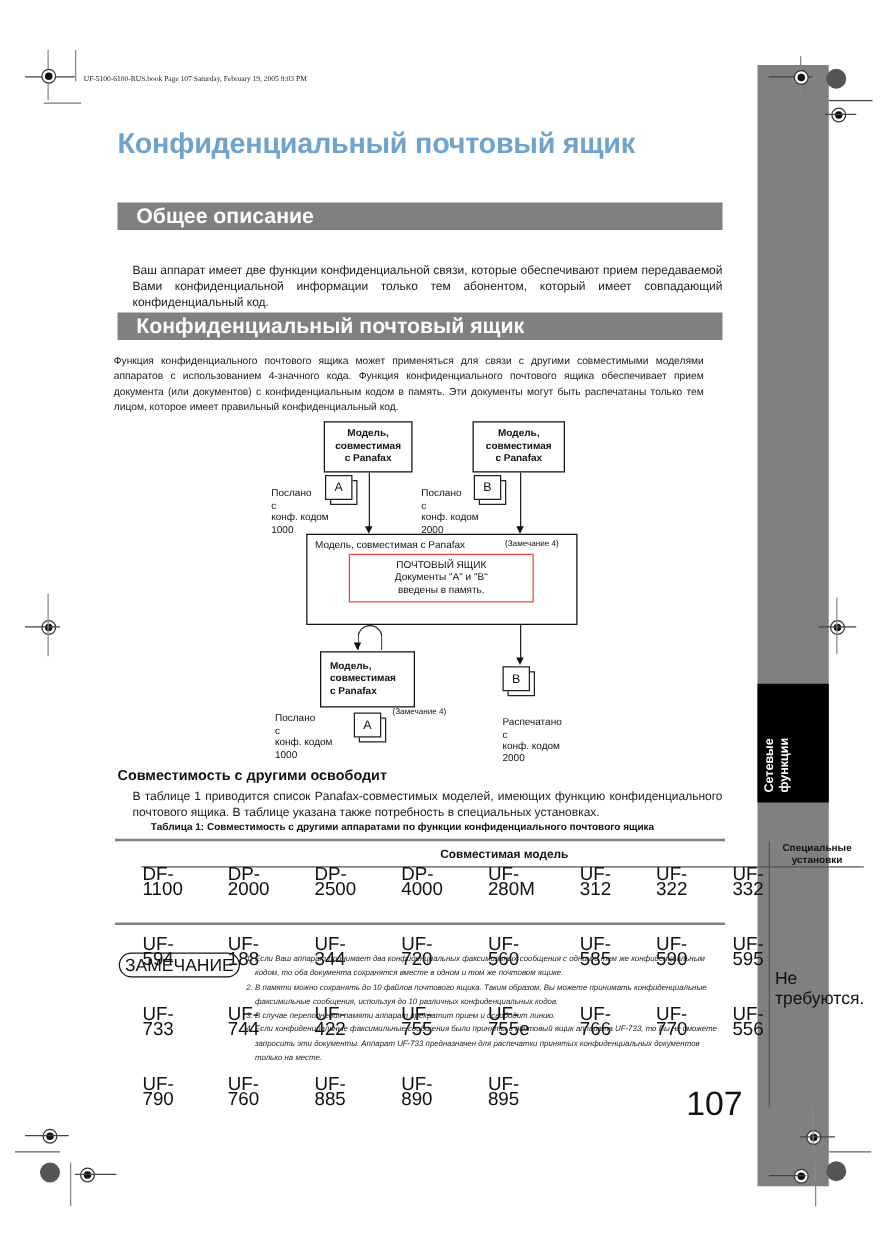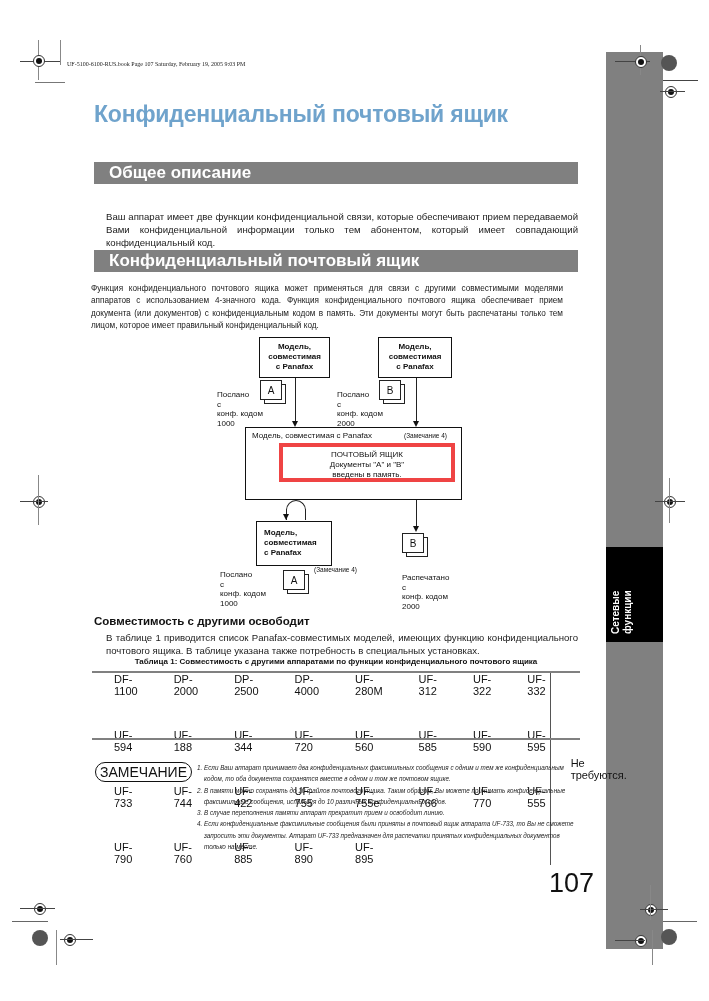--- a/index.html
+++ b/index.html
@@ -14,25 +14,25 @@
   .para{left:106px;width:472px;font-size:9.6px;line-height:13px;text-align:justify;color:#1a1a1a;}
   .para2{left:91px;width:472px;font-size:8.2px;line-height:12.3px;text-align:justify;color:#1a1a1a;}
   .box{position:absolute;border:1.5px solid #111;background:#fff;box-sizing:border-box;}
   .model-text{font-weight:bold;font-size:8px;line-height:10px;text-align:center;}
   .doc{position:absolute;width:22px;height:20px;border:1px solid #222;background:#fff;font-size:10px;text-align:center;line-height:20px;box-sizing:border-box;}
   .doc-shadow{position:absolute;width:22px;height:20px;border:1px solid #222;background:#fff;box-sizing:border-box;}
   .lbl{position:absolute;font-size:8px;line-height:9.5px;white-space:pre;color:#111;}
   .vline{position:absolute;width:1px;background:#222;}
   .arrow{position:absolute;width:0;height:0;border-left:3px solid transparent;border-right:3px solid transparent;border-top:6px solid #111;}
   .sub-head{left:94px;top:615px;font-size:11.5px;font-weight:bold;white-space:nowrap;}
-  .tbl-caption{left:94px;width:484px;top:657px;font-size:8px;font-weight:bold;text-align:center;white-space:nowrap;}
+  .tbl-caption{left:80px;width:484px;top:657px;font-size:8px;font-weight:bold;text-align:center;white-space:nowrap;}
   table.compat{position:absolute;left:113px;top:673px;width:446px;border-collapse:collapse;font-size:9px;}
   table.compat th{font-weight:bold;border-bottom:1px solid #555;height:15px;font-size:9.5px;}
   table.compat td{padding:0;vertical-align:middle;}
-  .grid{display:grid;grid-template-columns:repeat(8,auto);column-gap:0;row-gap:0;font-size:11px;line-height:12px;padding-left:1px;gap:32px;}
+  .grid{display:grid;grid-template-columns:repeat(8,auto);column-gap:0;row-gap:0;font-size:15px;line-height:12px;padding-left:1px;gap:32px;}
   .grid span{padding-right:4px;}
   .tbl-top{left:92px;top:671px;width:488px;height:2px;background:#808080;}
   .tbl-bot{left:92px;top:738px;width:488px;height:2px;background:#808080;}
   .note-badge{left:95px;top:762px;font-size:14px;border:1px solid #111;border-radius:10px;padding:0 4px;line-height:18px;}
   .notes{left:192px;top:762px;width:388px;font-size:6.3px;line-height:11.3px;font-style:italic;color:#222;}
   .notes ol{margin:0;padding-left:12px;}
   .page-num{left:549px;top:868px;font-size:27px;color:#111;}
   .reg{position:absolute;width:10px;height:10px;border-radius:50%;border:1px solid #333;background:#fff;}
   .reg::after{content:"";position:absolute;left:2px;top:2px;width:6px;height:6px;border-radius:50%;background:#111;}
   .hl{position:absolute;height:1px;background:#444;}
@@ -122,21 +122,21 @@
   <div class="doc-shadow" style="left:383px;top:384px;"></div>
   <div class="doc" style="left:379px;top:380px;">B</div>
   <div class="lbl" style="left:337px;top:390px;">Послано
 с
 конф. кодом
 2000</div>
 
   <div class="box" style="left:245px;top:427px;width:217px;height:73px;">
     <div class="abs" style="left:6px;top:3px;font-size:8px;white-space:nowrap;">Модель, совместимая с Panafax</div>
     <div class="abs" style="left:158px;top:4px;font-size:6.5px;white-space:nowrap;">(Замечание 4)</div>
-    <div class="abs" style="left:33px;top:15px;width:176px;height:39px;border:4px solid #ef4444;text-align:center;font-size:8px;line-height:10px;padding-top:3px;box-sizing:border-box;">
+    <div class="abs" style="left:33px;top:15px;width:148px;height:39px;border:1px solid #ef4444;text-align:center;font-size:8px;line-height:10px;padding-top:3px;box-sizing:border-box;">
       <div>ПОЧТОВЫЙ ЯЩИК</div>
       <div>Документы "A" и "B"</div>
       <div>введены в память.</div>
     </div>
   </div>
 
   <div class="abs" style="left:286px;top:500px;width:20px;height:20px;border:1px solid #222;border-bottom:none;border-radius:10px 10px 0 0;box-sizing:border-box;"></div>
   <div class="arrow" style="left:283px;top:514px;"></div>
   <div class="vline" style="left:416px;top:500px;height:28px;"></div>
     <div class="arrow" style="left:413px;top:526px;"></div>
@@ -163,20 +163,24 @@
 2000</div>
 </div>
 
 <div class="abs sub-head">Совместимость с другими освободит</div>
 <div class="abs para" style="top:631px;font-size:9.6px;line-height:13px;">В таблице 1 приводится список Panafax-совместимых моделей, имеющих функцию конфиденциального почтового ящика. В таблице указана также потребность в специальных установках.</div>
 <div class="abs tbl-caption">Таблица 1: Совместимость с другими аппаратами по функции конфиденциального почтового ящика</div>
 
 <div class="abs tbl-top"></div>
 <table class="compat">
   <tbody>
+      <tr>
+    <th style="width:340px;border-right:1px solid #555;text-align:center;padding-left:80px;">Совместимая модель</th>
+    <th style="text-align:center;font-size:8px;">Специальные установки</th>
+  </tr>
   <tr>
     <td style="border-right:1px solid #555;height:50px;">
       <div class="grid" id="model-grid">
             <span>DF-1100</span>
             <span>DP-2000</span>
             <span>DP-2500</span>
             <span>DP-4000</span>
             <span>UF-280M</span>
             <span>UF-312</span>
             <span>UF-322</span>
@@ -189,29 +193,29 @@
             <span>UF-585</span>
             <span>UF-590</span>
             <span>UF-595</span>
             <span>UF-733</span>
             <span>UF-744</span>
             <span>UF-422</span>
             <span>UF-755</span>
             <span>UF-755e</span>
             <span>UF-766</span>
             <span>UF-770</span>
-            <span>UF-555</span>
+            <span>UF-556</span>
             <span>UF-790</span>
             <span>UF-760</span>
             <span>UF-885</span>
             <span>UF-890</span>
             <span>UF-895</span>
           </div>
     </td>
-    <td style="padding-left:20px;font-size:11px;">Не требуются.</td>
+    <td style="padding-left:4px;font-size:14px;">Не требуются.</td>
   </tr>
 </tbody>
   </table>
 <div class="abs tbl-bot"></div>
 
 <div class="abs note-badge">ЗАМЕЧАНИЕ</div>
 <div class="abs notes">
   <ol>
     <li>Если Ваш аппарат принимает два конфиденциальных факсимильных сообщения с одним и тем же конфиденциальным кодом, то оба документа сохранятся вместе в одном и том же почтовом ящике.</li>
     <li>В памяти можно сохранять до 10 файлов почтового ящика. Таким образом, Вы можете принимать конфиденциальные факсимильные сообщения, используя до 10 различных конфиденциальных кодов.</li>

